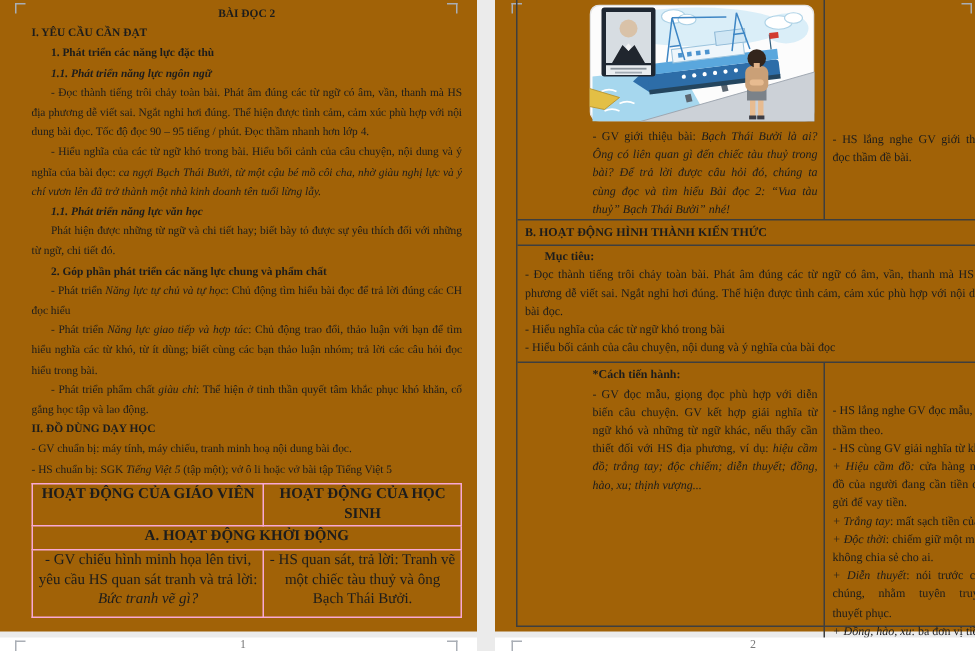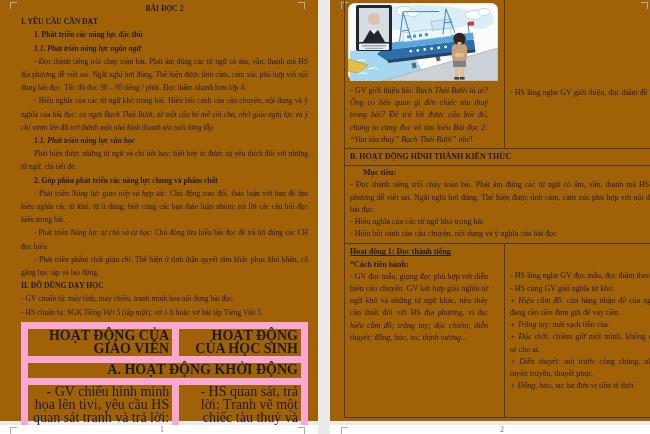--- a/index.html
+++ b/index.html
@@ -18,32 +18,32 @@
 
   
   .pl-in{position:absolute;left:21px;top:2px;width:287px;font-size:7.6px;line-height:13.2px;}
   .center{text-align:center;}
   .b{font-weight:bold;}
   .bi{font-weight:bold;font-style:italic;}
   .ind{text-indent:13px;}
   .jp{text-align:justify;text-indent:13px;}
   .st-i{font-style:italic;}
   .t1tbl{width:100%;border-collapse:collapse;table-layout:fixed;margin-top:3px;}
-  .t1tbl td{border:7px solid #f9a8d4;padding:1px 3px;vertical-align:top;
-            font-size:14px;line-height:12.8px;text-align:right;}
+  .t1tbl td{border:1px solid #f9a8d4;padding:1px 3px;vertical-align:top;
+            font-size:10px;line-height:12.8px;text-align:center;}
   .t1tbl .hrow td{font-weight:bold;}
   .t1tbl .last td{height:42px;margin-top:38px;}
 
   
   .t2{position:absolute;left:14px;top:-1px;width:322px;height:419px;
       border-left:1px solid #3e3e3e;border-bottom:1px solid #3e3e3e;
       display:flex;flex-direction:column;font-size:8px;line-height:12.2px;box-sizing:border-box;}
   .r{display:flex;border-top:1px solid #3e3e3e;}
   .r0{border-top:none;min-height:147px;}
-  .cl{width:160px;border-right:1px solid #3e3e3e;padding:2px 16px 2px 5px;box-sizing:border-box;}
+  .cl{width:160px;border-right:1px solid #3e3e3e;padding:2px 4px 2px 5px;box-sizing:border-box;margin-left:45px;}
   .cr{flex:1;padding:2px 4px 2px 5px;box-sizing:border-box;}
   .cr-intro{padding-top:88px;}
   .cr-hd{padding-top:26px;}
   .rowB{padding:2px 4px 2px 5px;font-weight:bold;}
   .rowM{padding:1px 4px 3px 5px;}
   .rowHD{flex:1;}
   .hd-title{font-weight:bold;text-decoration:underline;}
   .ct{font-weight:bold;}
   .jp2{text-align:justify;}
   .illus{width:150px;height:78px;margin:2px 0 4px -2px;display:block;}
@@ -58,22 +58,22 @@
   <div class="pl-in">
     <div class="center b">BÀI ĐỌC 2</div>
     <div class="b">I. YÊU CẦU CẦN ĐẠT</div>
     <div class="b ind">1. Phát triển các năng lực đặc thù</div>
     <div class="bi ind">1.1. Phát triển năng lực ngôn ngữ</div>
     <div class="jp">- Đọc thành tiếng trôi chảy toàn bài. Phát âm đúng các từ ngữ có âm, vần, thanh mà HS địa phương dễ viết sai. Ngắt nghỉ hơi đúng. Thể hiện được tình cảm, cảm xúc phù hợp với nội dung bài đọc. Tốc độ đọc 90 – 95 tiếng / phút. Đọc thầm nhanh hơn lớp 4.</div>
     <div class="jp"><span>- Hiểu nghĩa của các từ ngữ khó trong bài. Hiểu bối cảnh của câu chuyện, nội dung và ý nghĩa của bài đọc: </span><span class="st-i">ca ngợi Bạch Thái Bưởi, từ một cậu bé mồ côi cha, nhờ giàu nghị lực và ý chí vươn lên đã trở thành một nhà kinh doanh tên tuổi lừng lẫy.</span></div>
     <div class="bi ind">1.1. Phát triển năng lực văn học</div>
     <div class="jp">Phát hiện được những từ ngữ và chi tiết hay; biết bày tỏ được sự yêu thích đối với những từ ngữ, chi tiết đó.</div>
     <div class="b ind">2. Góp phần phát triển các năng lực chung và phẩm chất</div>
+    <div class="jp"><span>- Phát triển </span><span class="st-i">Năng lực tự chủ và tự học</span><span>: Chủ động tìm hiểu bài đọc để trả lời đúng các CH đọc hiểu</span></div>
     <div class="jp"><span>- Phát triển </span><span class="st-i">Năng lực giao tiếp và hợp tác</span><span>: Chủ động trao đổi, thảo luận với bạn để tìm hiểu nghĩa các từ khó, từ ít dùng; biết cùng các bạn thảo luận nhóm; trả lời các câu hỏi đọc hiểu trong bài.</span></div>
-    <div class="jp"><span>- Phát triển </span><span class="st-i">Năng lực tự chủ và tự học</span><span>: Chủ động tìm hiểu bài đọc để trả lời đúng các CH đọc hiểu</span></div>
     <div class="jp"><span>- Phát triển phẩm chất </span><span class="st-i">giàu chỉ</span><span>: Thể hiện ở tinh thần quyết tâm khắc phục khó khăn, cố gắng học tập và lao động.</span></div>
     <div class="b">II. ĐỒ DÙNG DẠY HỌC</div>
     <div>- GV chuẩn bị: máy tính, máy chiếu, tranh minh hoạ nội dung bài đọc.</div>
     <div><span>- HS chuẩn bị: SGK </span><span class="st-i">Tiếng Việt 5</span><span> (tập một); vở ô li hoặc vở bài tập Tiếng Việt 5</span></div>
 
     <table class="t1tbl">
       <colgroup>
           <col style="width:54%">
           <col style="width:46%">
         </colgroup>
@@ -181,21 +181,20 @@
 
     <div class="r rowM" style="display:block;">
       <div class="b ind">Mục tiêu:</div>
       <div class="jp2">- Đọc thành tiếng trôi chảy toàn bài. Phát âm đúng các từ ngữ có âm, vần, thanh mà HS địa phương dễ viết sai. Ngắt nghỉ hơi đúng. Thể hiện được tình cảm, cảm xúc phù hợp với nội dung bài đọc.</div>
       <div>- Hiểu nghĩa của các từ ngữ khó trong bài</div>
       <div>- Hiểu bối cảnh của câu chuyện, nội dung và ý nghĩa của bài đọc</div>
     </div>
 
     <div class="r rowHD">
       <div class="cl">
-        <div class="hd-title">Hoạt động 1: Đọc thành tiếng</div>
         <div class="ct">*Cách tiến hành:</div>
         <div class="jp2"><span>- GV đọc mẫu, giọng đọc phù hợp với diễn biến câu chuyện. GV kết hợp giải nghĩa từ ngữ khó và những từ ngữ khác, nếu thấy cần thiết đối với HS địa phương, ví dụ: </span><span class="st-i">hiệu cầm đồ; trắng tay; độc chiếm; diễn thuyết; đồng, hào, xu; thịnh vượng...</span></div>
       </div>
       <div class="cr cr-hd">
         <div class="jp2">- HS lắng nghe GV đọc mẫu, đọc thầm theo.</div>
         <div>- HS cùng GV giải nghĩa từ khó:</div>
         <div class="jp2"><span class="st-i">+ Hiệu cầm đồ:</span><span> cửa hàng nhận đồ của người đang cần tiền đem gửi để vay tiền.</span></div>
         <div><span class="st-i">+ Trắng tay</span><span>: mất sạch tiền của.</span></div>
         <div class="jp2"><span class="st-i">+ Độc thời</span><span>: chiếm giữ một mình, không chia sẻ cho ai.</span></div>
         <div class="jp2"><span class="st-i">+ Diễn thuyết</span><span>: nói trước công chúng, nhằm tuyên truyền, thuyết phục.</span></div>

